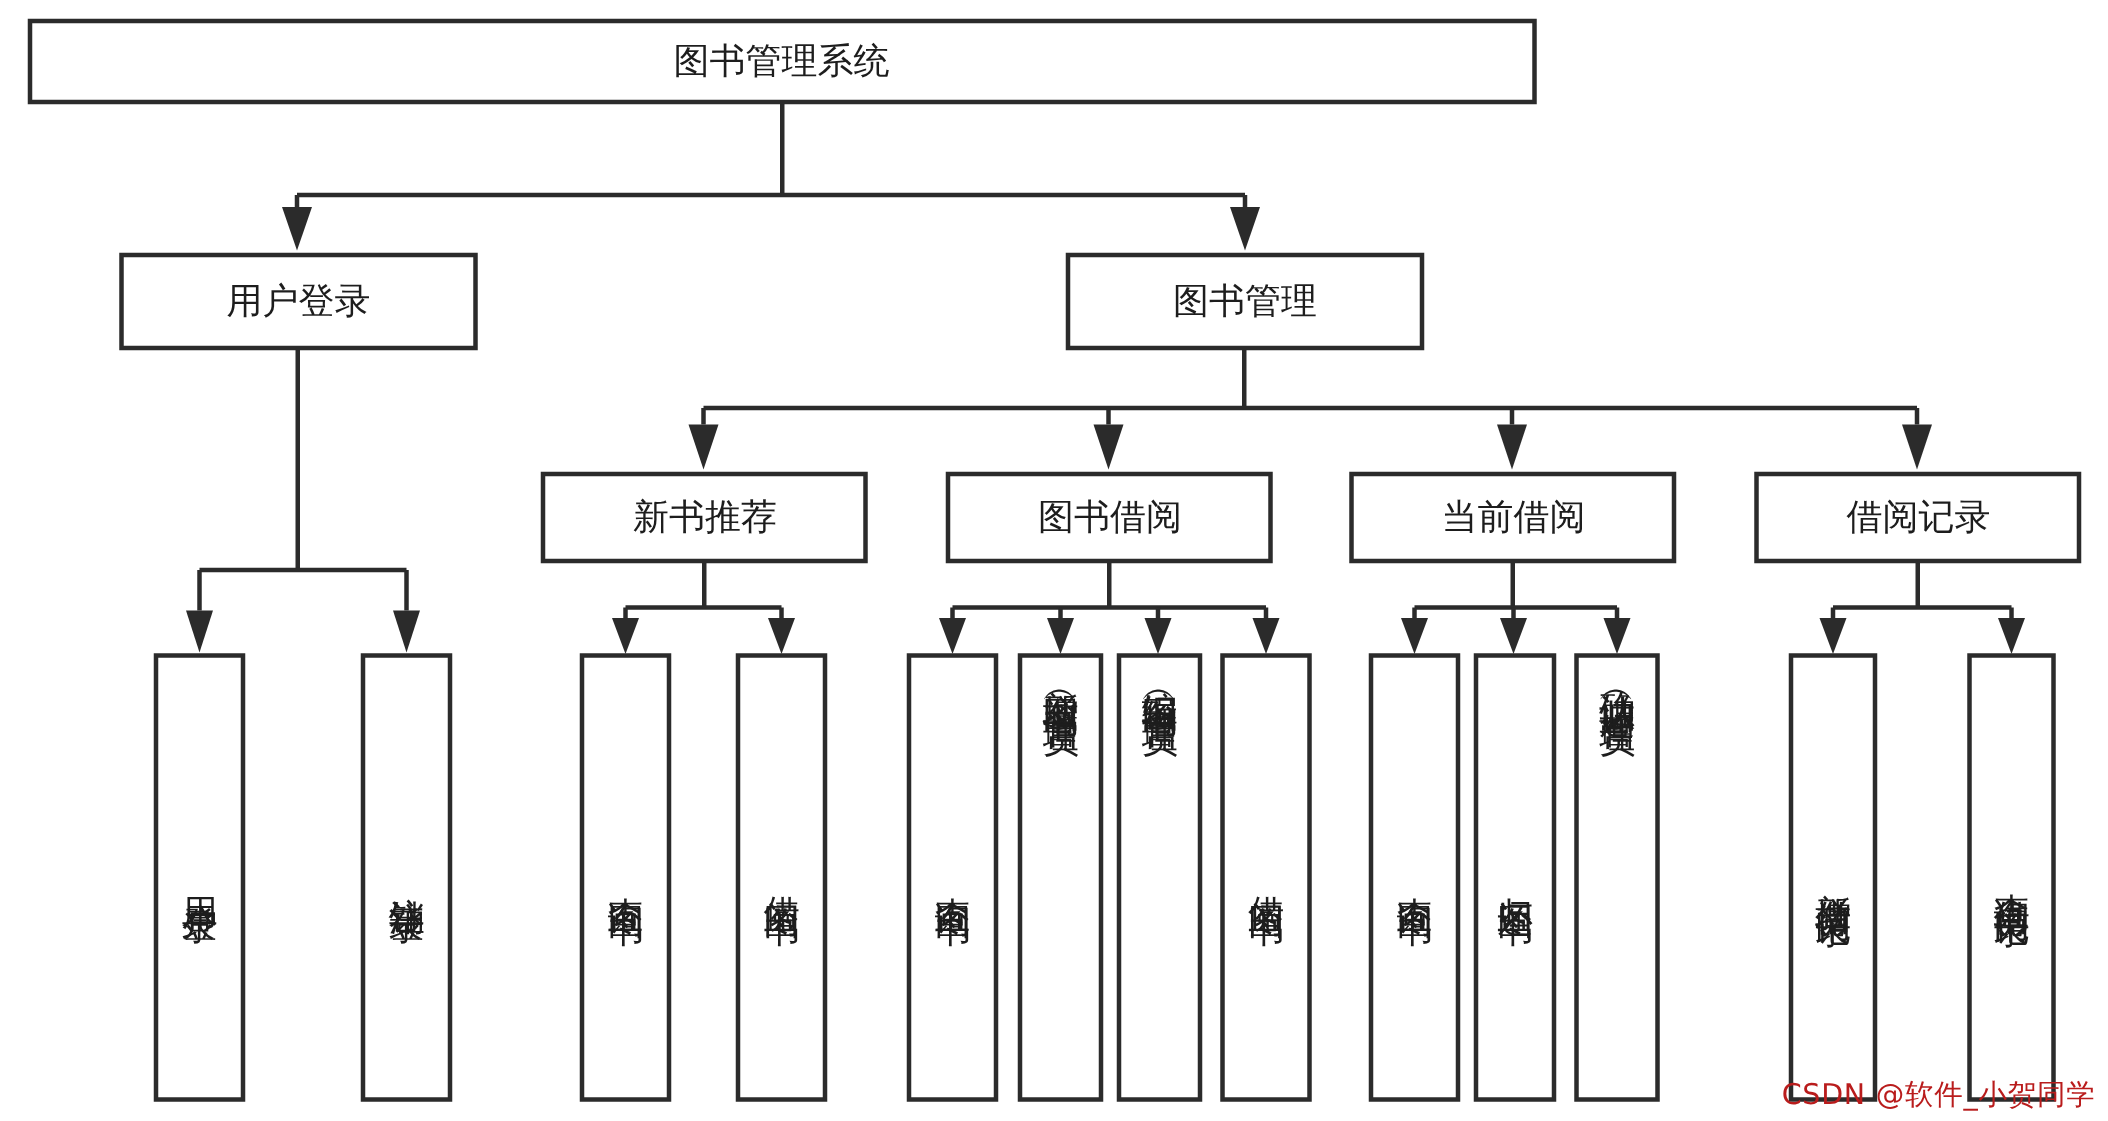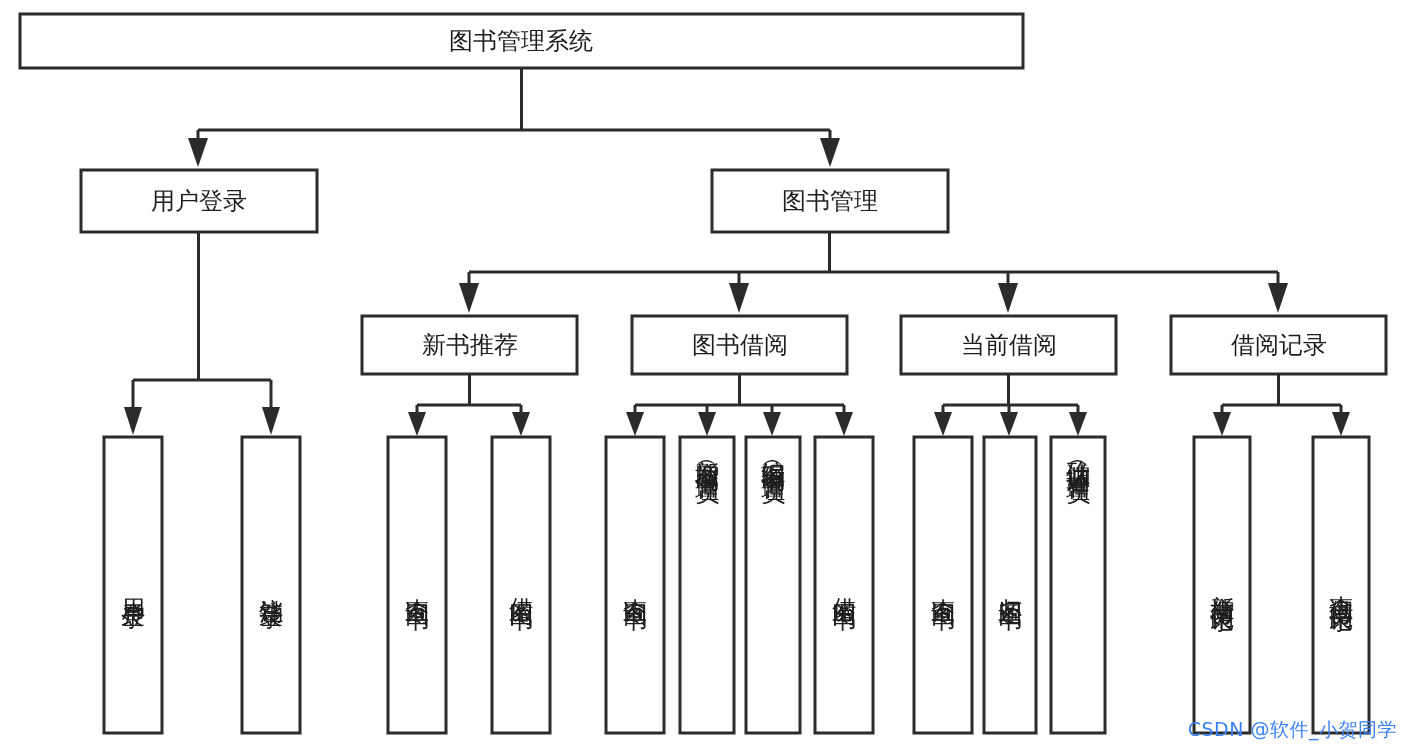--- a/index.html
+++ b/index.html
@@ -72,21 +72,21 @@
     letter-spacing: 3px;
     white-space: nowrap;
     text-align: center;
   }
   .watermark {
     position: absolute;
     right: 8px;
     bottom: 4px;
     font-family: "DejaVu Sans", "Liberation Sans", sans-serif;
     font-size: 19px;
-    color: #3b82f6;
+    color: #b91c1c;
     letter-spacing: 0.5px;
     white-space: nowrap;
     user-select: none;
   }
 </style>
 </head>
 <body>
 
 <div id="diagram-root">
 

